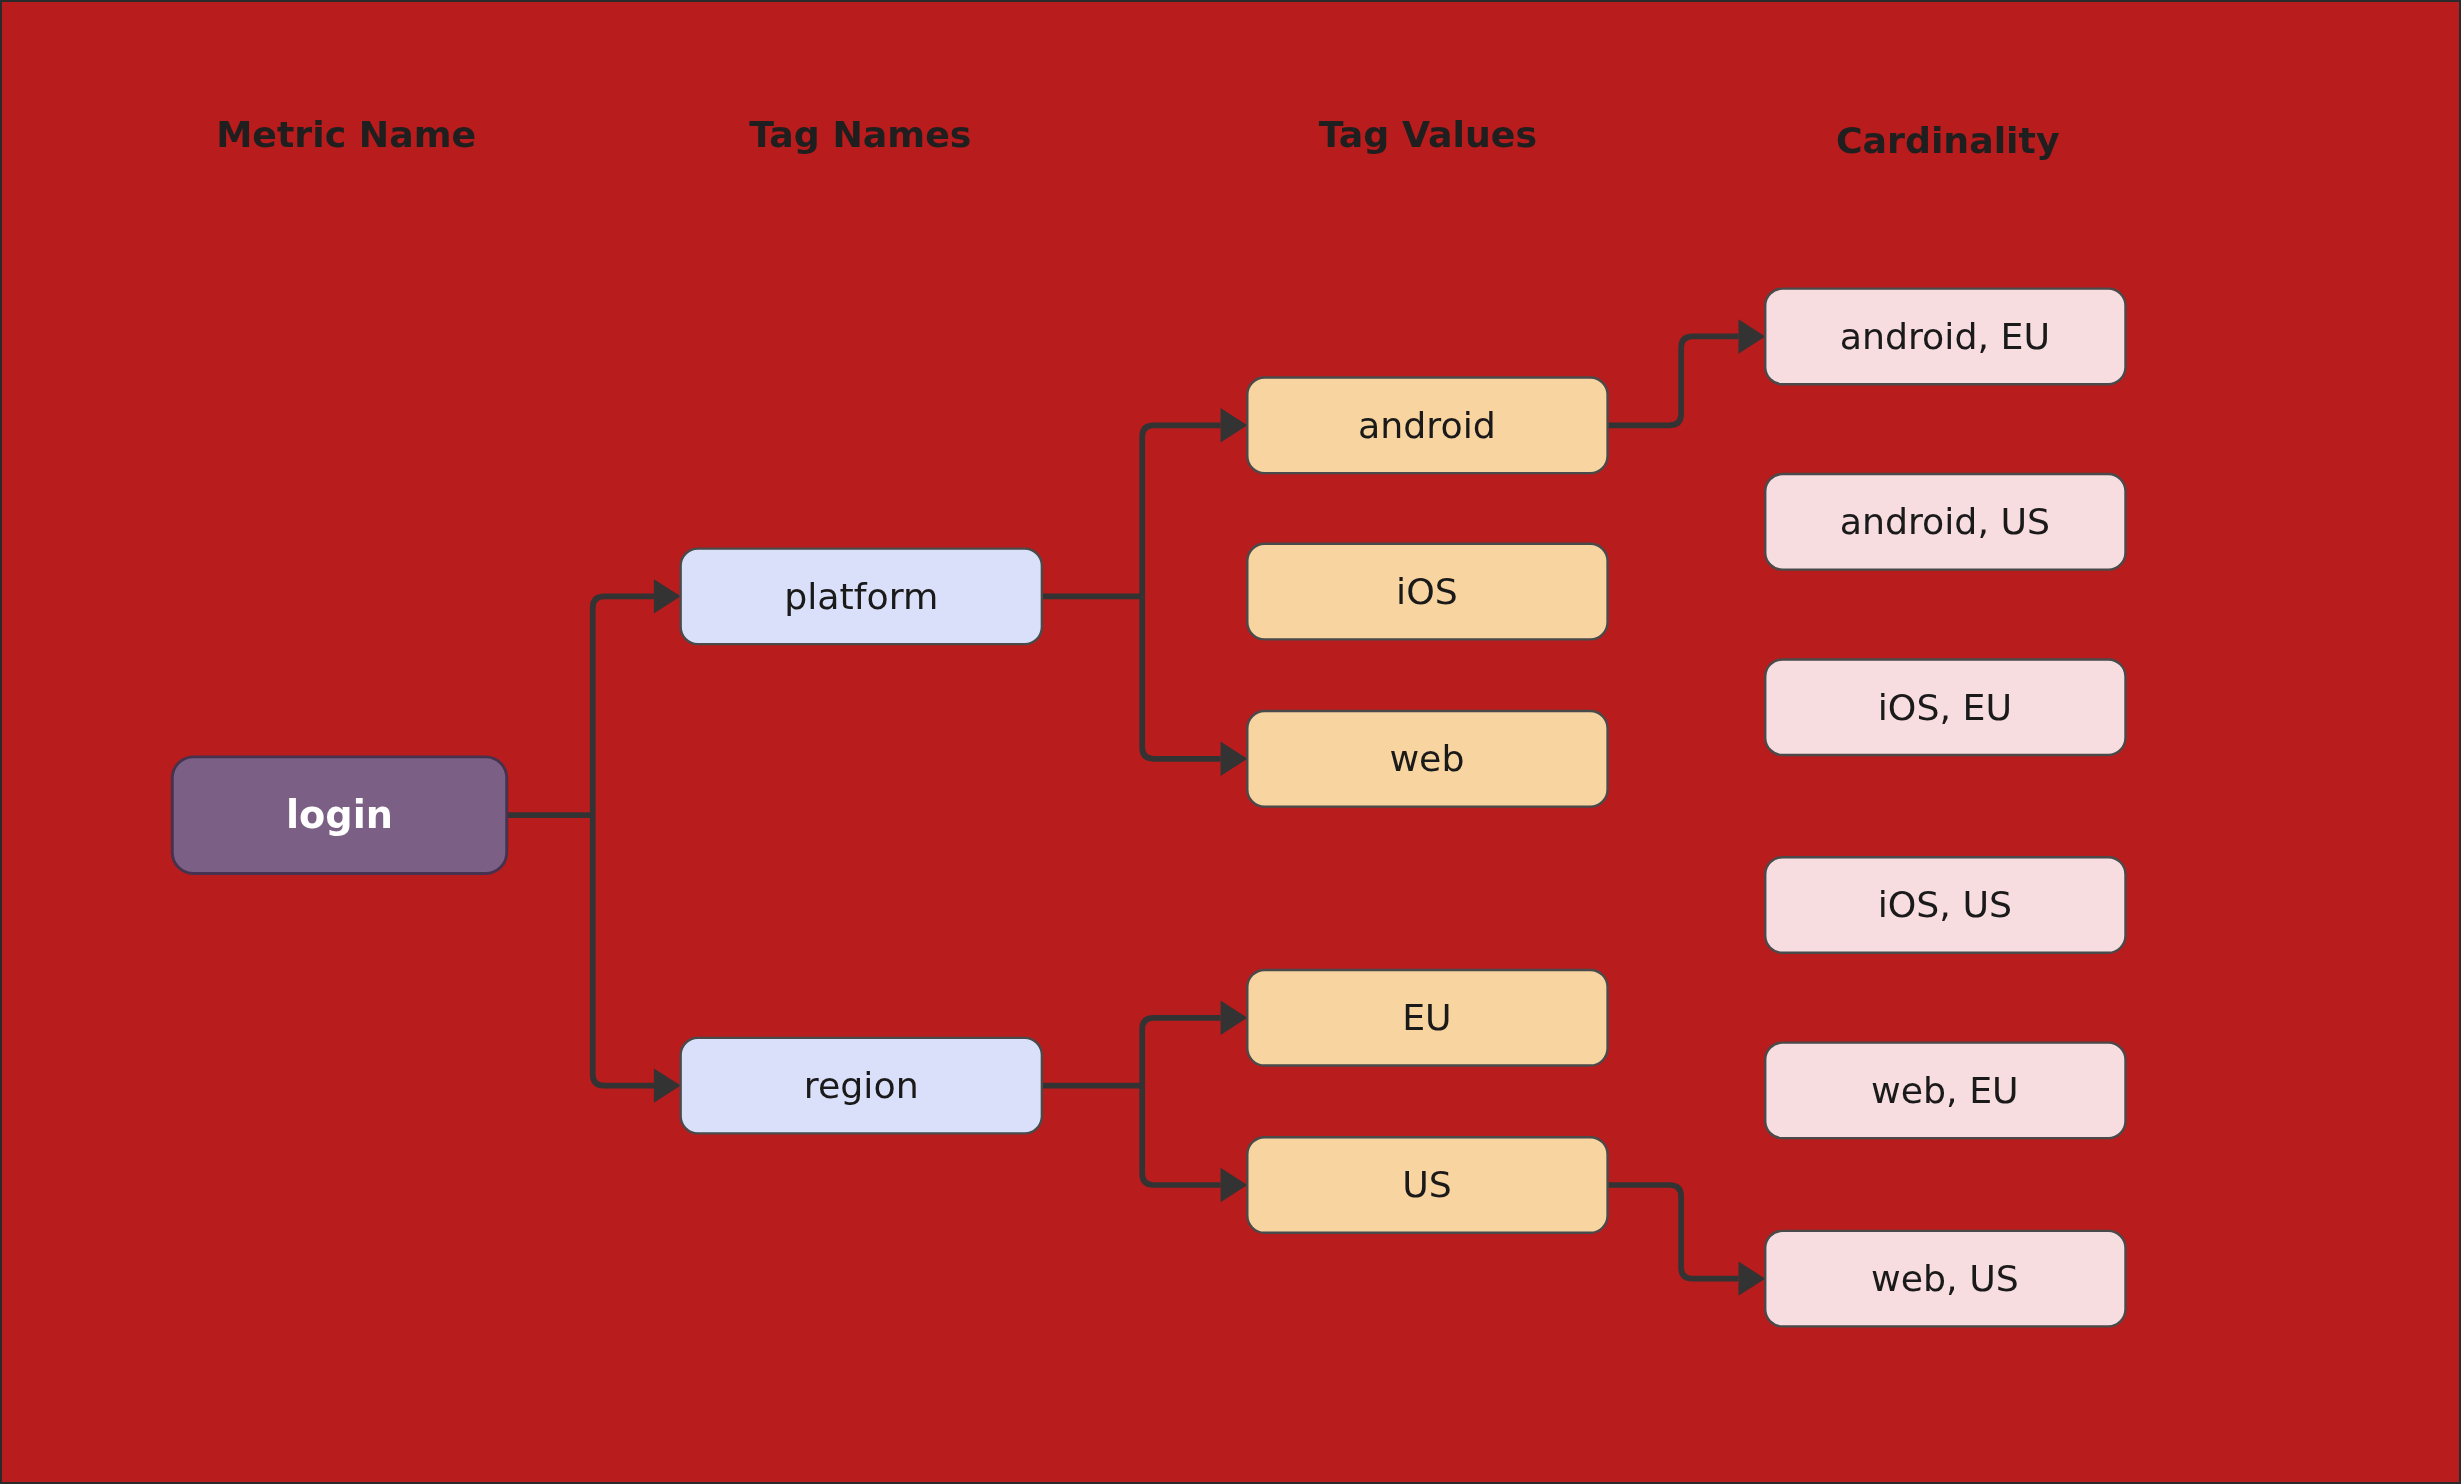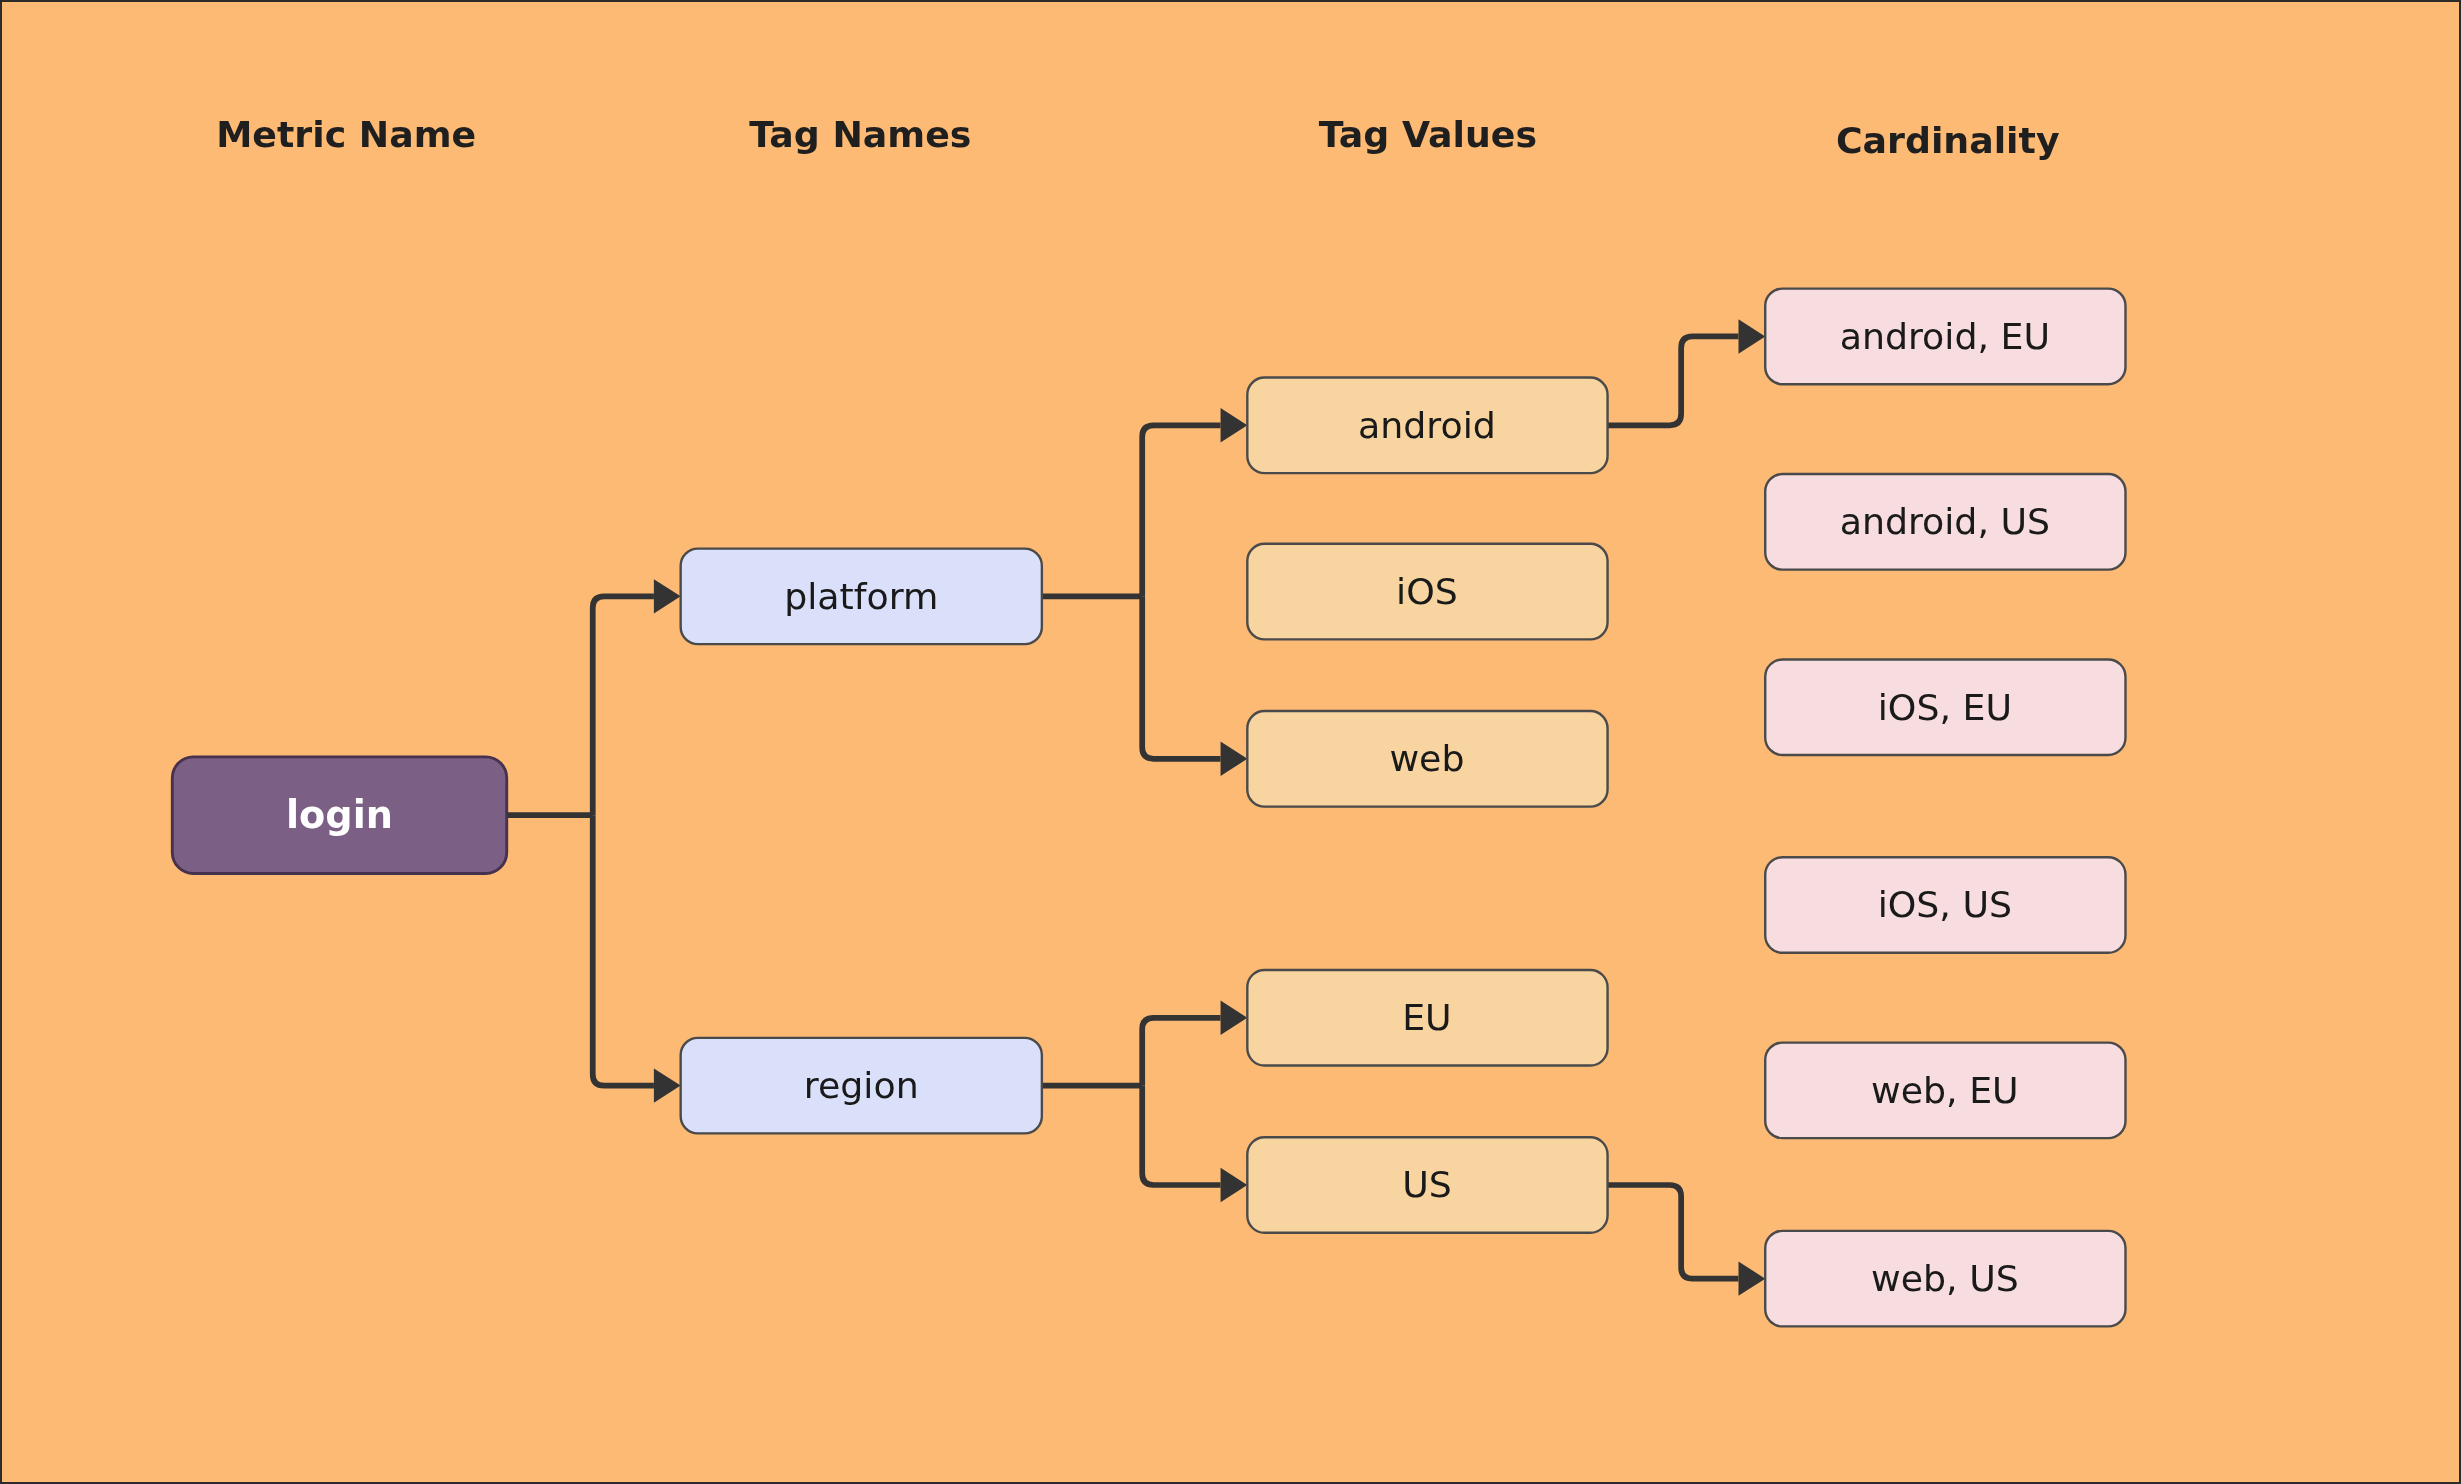--- a/index.html
+++ b/index.html
@@ -4,21 +4,21 @@
 <style>
   html,body{margin:0;padding:0;background:#ffffff;}
   body{
     width:2461px;height:1484px;position:relative;overflow:hidden;
     font-family:"DejaVu Sans","Liberation Sans",sans-serif;
     box-sizing:border-box;
   }
   #canvas{
     position:absolute;inset:0;
     border:2.9px solid #2b2b2b;
-    background:#fdba74;
+    background:#b91c1c;
     box-sizing:border-box;
     padding-left:24px;
   }
   svg#diagram{position:absolute;left:0;top:0;width:2461px;height:1484px;display:block;}
   .col-header{
     font-weight:bold;
     font-size:38px;
     fill:#1f1f1f;
     text-anchor:middle;
     font-family:"DejaVu Sans","Liberation Sans",sans-serif;

